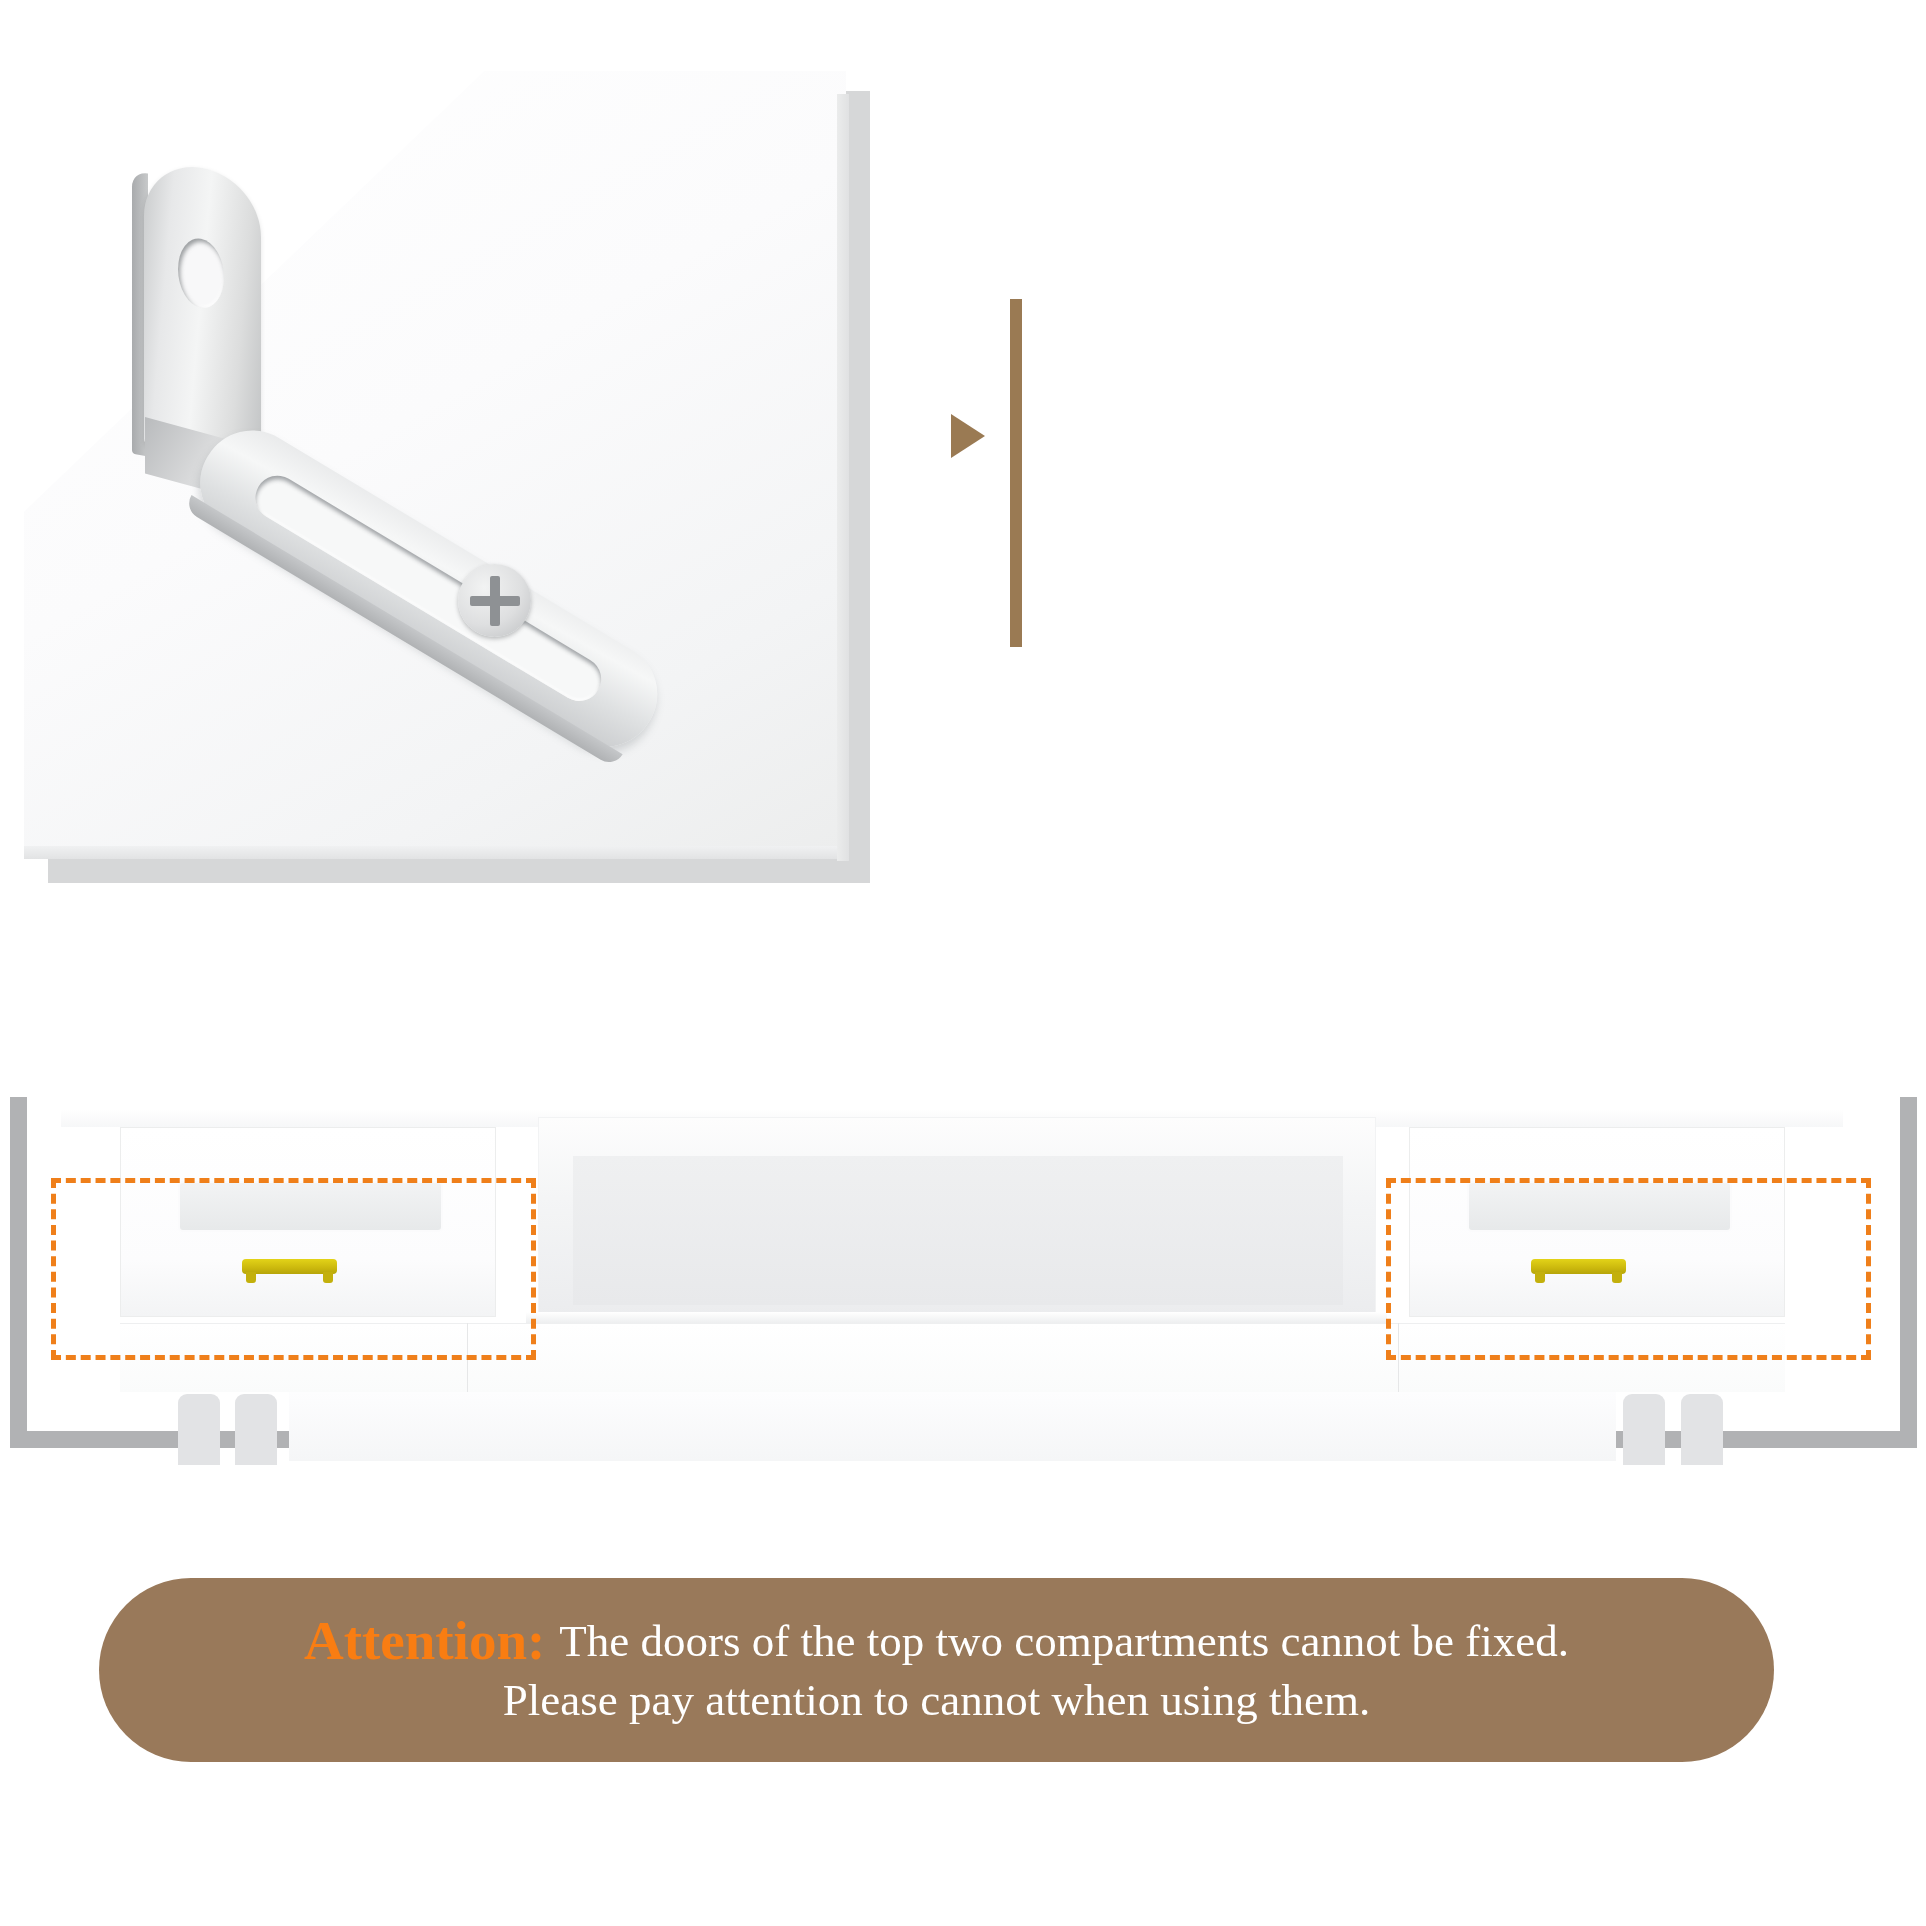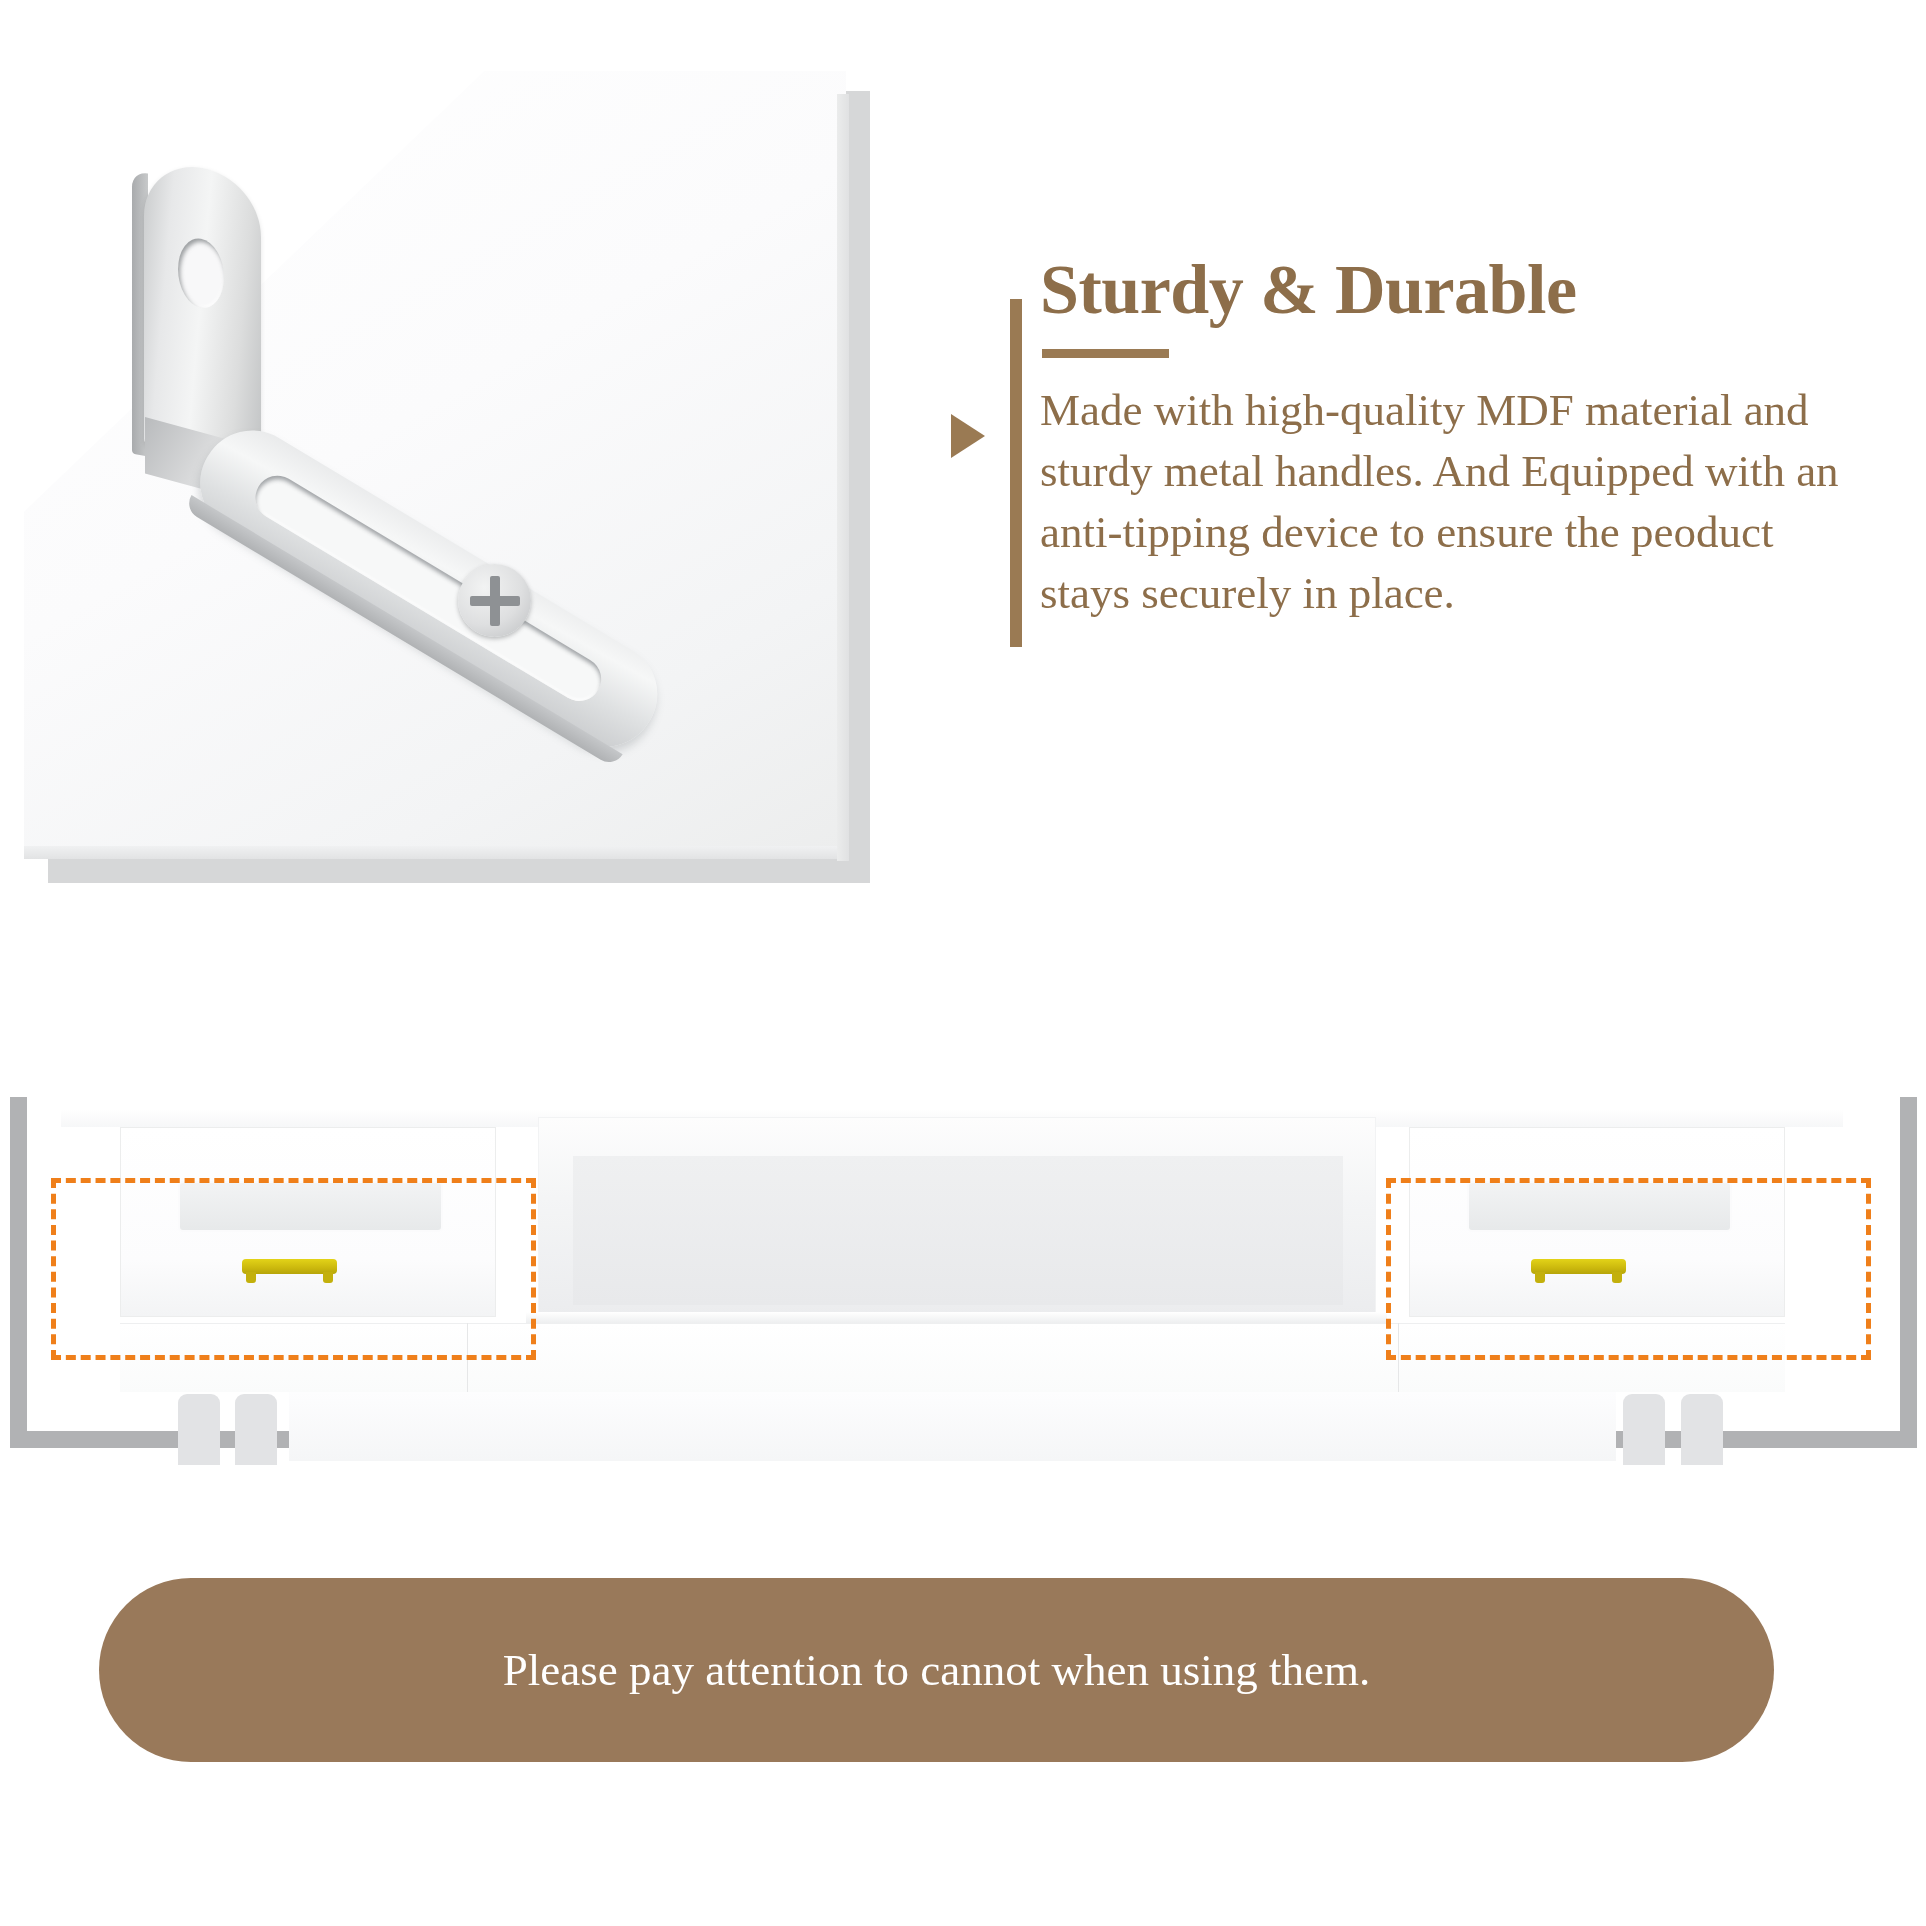--- a/index.html
+++ b/index.html
@@ -452,25 +452,20 @@
         <span class="cross-h"></span>
       </div>
     </div>
 
   </div>
 </div>
 
 <div id="panel-feature">
   <div class="feature-arrow"></div>
   <div class="feature-bar"></div>
-  <div class="feature-body">
-    <h1 class="feature-title">Sturdy &amp; Durable</h1>
-    <div class="feature-rule"></div>
-    <p class="feature-desc">Made with high-quality MDF material and sturdy metal handles. And Equipped with an anti-tipping device to ensure the peoduct stays securely in place.</p>
-  </div>
 </div>
 
 <div id="panel-product">
 
   <div class="wall-left"></div>
   <div class="wall-right"></div>
   <div class="wall-floor"></div>
 
   <div class="cabinet">
     <div class="cab-topcap"></div>
@@ -500,15 +495,18 @@
     <div class="foot" style="left:1562px"></div>
     <div class="foot" style="left:1620px"></div>
   </div>
 
 </div>
 
 <div class="dash-box left"></div>
 <div class="dash-box right"></div>
 
 <div id="panel-attention">
+  <div class="attn-line">
+    <span class="attn-label">Attention:</span><span>The doors of the top two compartments cannot be fixed.</span>
+  </div>
   <div class="attn-line">Please pay attention to cannot when using them.</div>
 </div>
 
 
 </body></html>

